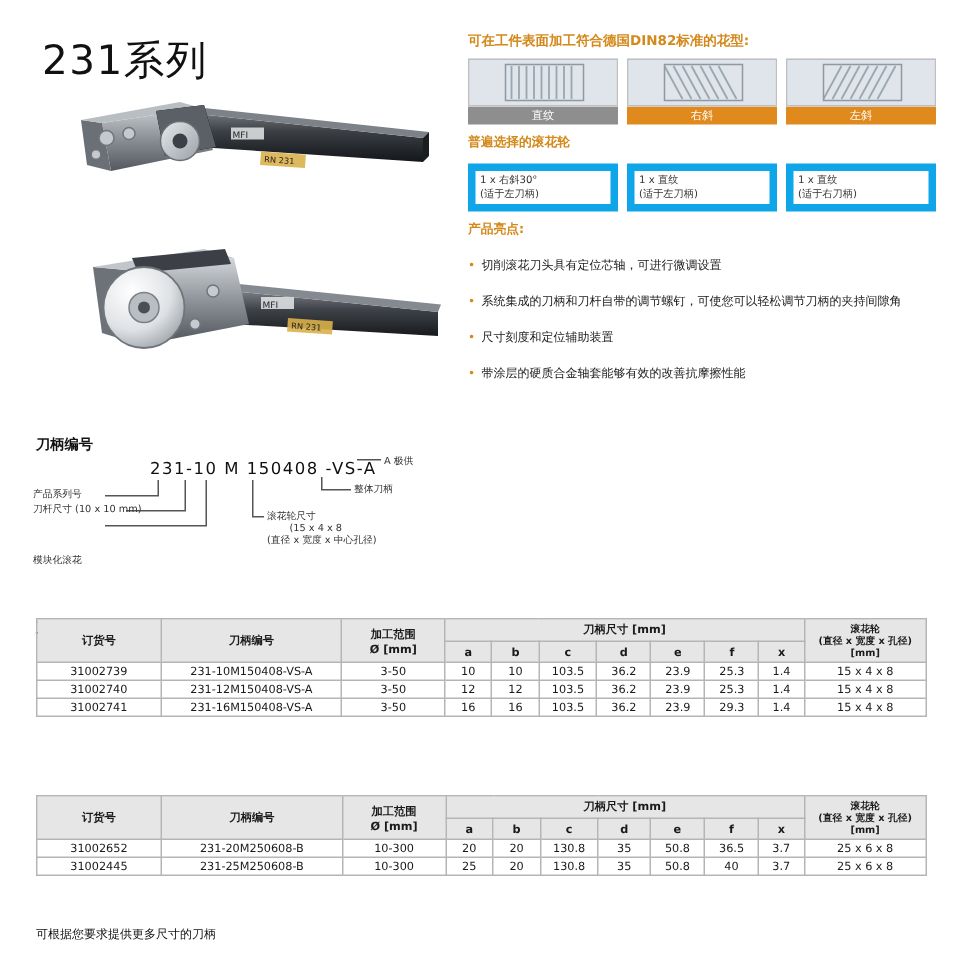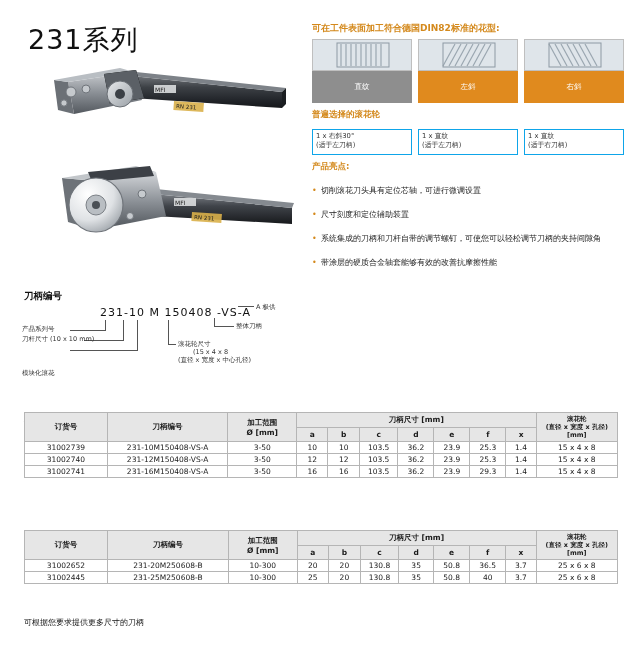--- a/index.html
+++ b/index.html
@@ -22,25 +22,25 @@
   
   .photo{position:absolute;}
   .photo svg{display:block;}
   
   .rightcol{position:absolute;left:312px;top:22px;width:318px;}
   .r-head{color:#d4891c;font-weight:bold;font-size:9px;line-height:13px;}
   .r-sub{color:#d4891c;font-weight:bold;font-size:8.5px;margin-top:6px;}
   .knurl-row{display:flex;margin-top:4px;gap:6px;}
   .knurl-cell{width:100px;}
   .knurl-img{height:30px;border:1px solid #bfbfbf;background:#e9eef3;position:relative;overflow:hidden;}
-  .knurl-cap{font-size:7.5px;text-align:center;padding:11px 0;color:#fff;}
+  .knurl-cap{font-size:7.5px;text-align:center;padding:1px 0;color:#fff;}
   .cap-gray{background:#8e8e8e;}
   .cap-orange{background:#e08a1e;}
   .wheel-row{display:flex;margin-top:8px;gap:6px;}
-  .wheel-cell{width:100px;border:1px solid #0ea5e9;padding:2px 3px;font-size:6.8px;line-height:9px;color:#333;min-height:26px;box-sizing:border-box;}
+  .wheel-cell{width:100px;border:5px solid #0ea5e9;padding:2px 3px;font-size:6.8px;line-height:9px;color:#333;min-height:26px;box-sizing:border-box;}
   .bullets{margin-top:8px;}
   .bullets li{font-size:8px;line-height:12px;margin-bottom:1px;list-style:none;position:relative;padding-left:9px;margin-top:12px;}
   .bullets li:before{content:"\2022";position:absolute;left:0;top:0;color:#d4891c;}
   .bullets{padding:0;margin-left:0;}
   
   .sec-title{position:absolute;font-weight:bold;font-size:9.5px;color:#111;}
   .code-line{position:absolute;left:100px;top:306px;font-size:11px;letter-spacing:1px;color:#111;}
   .code-note{position:absolute;font-size:6.5px;color:#333;line-height:8px;}
   
   table{border-collapse:collapse;position:absolute;font-size:7.5px;}
@@ -164,51 +164,51 @@
         <rect x="24" y="3" width="52" height="24" fill="none" stroke="#8d99a3"></rect>
           </svg>
       </div>
       <div class="knurl-cap cap-gray">直纹</div>
     </div>
     <div class="knurl-cell">
       <div class="knurl-img">
         <svg width="100" height="30">
             <rect width="100" height="30" fill="#dfe5ea"></rect>
         <g stroke="#9aa6b0" stroke-width="1.2">
+          <line x1="36" y1="26" x2="24" y2="4"></line>
+              <line x1="42" y1="26" x2="30" y2="4"></line>
+          <line x1="48" y1="26" x2="36" y2="4"></line>
+              <line x1="54" y1="26" x2="42" y2="4"></line>
+          <line x1="60" y1="26" x2="48" y2="4"></line>
+              <line x1="66" y1="26" x2="54" y2="4"></line>
+          <line x1="72" y1="26" x2="60" y2="4"></line>
+            </g>
+        <rect x="24" y="3" width="52" height="24" fill="none" stroke="#8d99a3"></rect>
+          </svg>
+      </div>
+      <div class="knurl-cap cap-orange">右斜</div>
+    </div>
+    <div class="knurl-cell">
+      <div class="knurl-img">
+        <svg width="100" height="30">
+            <rect width="100" height="30" fill="#dfe5ea"></rect>
+        <g stroke="#9aa6b0" stroke-width="1.2">
           <line x1="24" y1="26" x2="36" y2="4"></line>
               <line x1="30" y1="26" x2="42" y2="4"></line>
           <line x1="36" y1="26" x2="48" y2="4"></line>
               <line x1="42" y1="26" x2="54" y2="4"></line>
           <line x1="48" y1="26" x2="60" y2="4"></line>
               <line x1="54" y1="26" x2="66" y2="4"></line>
           <line x1="60" y1="26" x2="72" y2="4"></line>
             </g>
         <rect x="24" y="3" width="52" height="24" fill="none" stroke="#8d99a3"></rect>
           </svg>
       </div>
       <div class="knurl-cap cap-orange">左斜</div>
     </div>
-    <div class="knurl-cell">
-      <div class="knurl-img">
-        <svg width="100" height="30">
-            <rect width="100" height="30" fill="#dfe5ea"></rect>
-        <g stroke="#9aa6b0" stroke-width="1.2">
-          <line x1="36" y1="26" x2="24" y2="4"></line>
-              <line x1="42" y1="26" x2="30" y2="4"></line>
-          <line x1="48" y1="26" x2="36" y2="4"></line>
-              <line x1="54" y1="26" x2="42" y2="4"></line>
-          <line x1="60" y1="26" x2="48" y2="4"></line>
-              <line x1="66" y1="26" x2="54" y2="4"></line>
-          <line x1="72" y1="26" x2="60" y2="4"></line>
-            </g>
-        <rect x="24" y="3" width="52" height="24" fill="none" stroke="#8d99a3"></rect>
-          </svg>
-      </div>
-      <div class="knurl-cap cap-orange">右斜</div>
-    </div>
   </div>
 
   <div class="r-sub">普遍选择的滚花轮</div>
   <div class="wheel-row">
     <div class="wheel-cell">
       <div>1 x 右斜30°</div>
       <div>(适于左刀柄)</div>
     </div>
     <div class="wheel-cell">
       <div>1 x 直纹</div>
@@ -216,22 +216,22 @@
     </div>
     <div class="wheel-cell">
       <div>1 x 直纹</div>
       <div>(适于右刀柄)</div>
     </div>
   </div>
 
   <div class="r-sub">产品亮点:</div>
   <ul class="bullets">
     <li>切削滚花刀头具有定位芯轴，可进行微调设置</li>
+    <li>系统集成的刀柄和刀杆自带的调节螺钉，可使您可以轻松调节刀柄的夹持间隙角</li>
     <li>尺寸刻度和定位辅助装置</li>
-    <li>系统集成的刀柄和刀杆自带的调节螺钉，可使您可以轻松调节刀柄的夹持间隙角</li>
     <li>带涂层的硬质合金轴套能够有效的改善抗摩擦性能</li>
   </ul>
 </div>
 
 <div class="sec-title" style="left:24px;top:290px;">刀柄编号</div>
 <div class="code-line">231-10 M 150408 -VS-A</div>
 
 <div class="ln" style="left:105px;top:320px;width:1px;height:10px;"></div>
 <div class="ln" style="left:70px;top:330px;width:36px;height:1px;"></div>
 <div class="ln" style="left:123px;top:320px;width:1px;height:20px;"></div>

